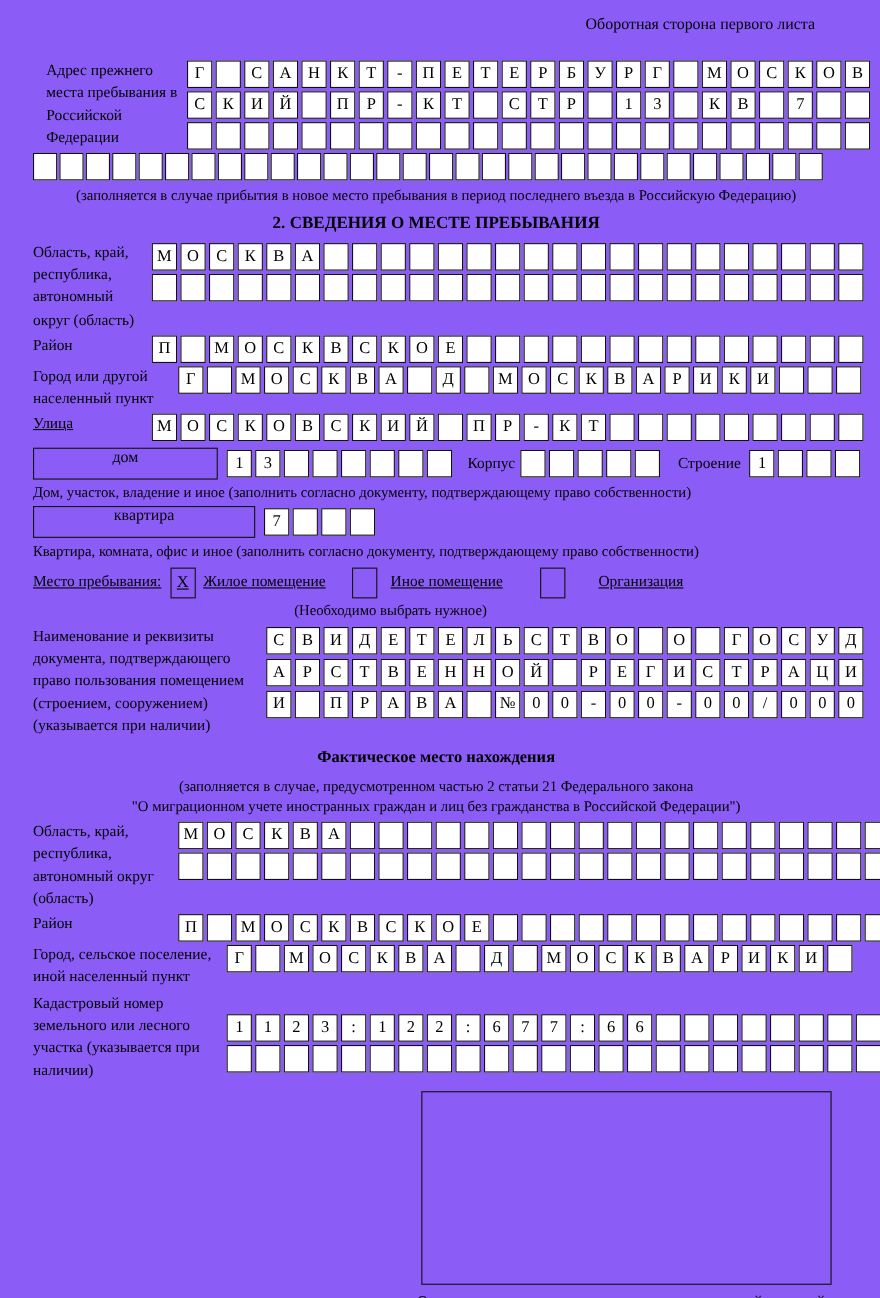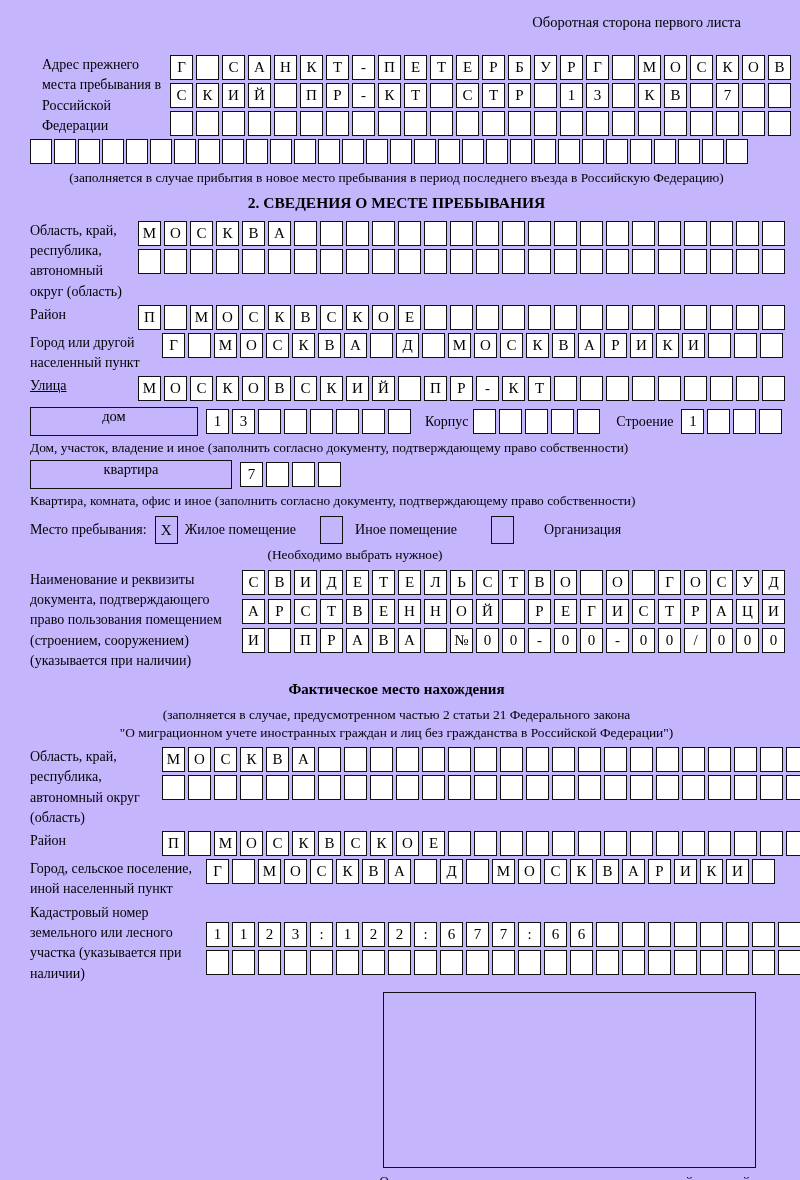--- a/index.html
+++ b/index.html
@@ -1,19 +1,19 @@
 <!DOCTYPE html>
 <html><head>
 <meta charset="utf-8">
 <style>
   * { margin:0; padding:0; box-sizing:border-box; }
   html,body { background:#fff; }
   .page {
     position:relative; width:800px; height:1180px; margin:0 auto;
-    background:#c4b5fd; color:#000;
+    background:#8b5cf6; color:#000;
     font-family:"Liberation Serif","DejaVu Serif",serif;
     padding:14px 37px 0 30px; overflow:hidden;
   }
   .hdr { text-align:right; font-size:14.5px; padding-right:22px; margin-bottom:24px; }
   .frow { display:flex; align-items:flex-start; }
   .lbl { font-size:14px; line-height:1.45; flex:none; }
   .gcol { display:flex; flex-direction:column; gap:3px; margin-left:auto; }
   .grid { display:flex; gap:3px; margin-left:auto; }
   .gcol .grid { margin-left:0; justify-content:flex-end; }
   .cb {
@@ -29,21 +29,21 @@
   .mt3 { margin-top:3px; } .mt6 { margin-top:6px; }
   .bigbox {
     flex:none; border:1.6px solid #111; height:29px;
     display:flex; align-items:flex-start; justify-content:center; font-size:14.5px;
   }
   .ilabel { font-size:14px; line-height:29px; flex:none; }
   .cbx {
     flex:none; width:23px; height:28px; border:1.6px solid #111;
     display:flex; align-items:center; justify-content:center; font-size:15px;
   }
-  .stay { align-items:center; margin-top:7px; font-size:14px; }
+  .stay { align-items:center; margin-top:7px; font-size:14px;text-decoration:underline; }
   .stampbox { border:1.6px solid #111; width:373px; height:176px; margin:8px 0 6px 353px; }
   .stampcap { width:452px; margin-left:314px; text-align:center; font-size:13.6px; line-height:1.38; }
   .pt18 { padding-top:19px; }
 </style>
 </head>
 <body>
 
 <div class="page">
 
   <div class="hdr">Оборотная сторона первого листа</div>

